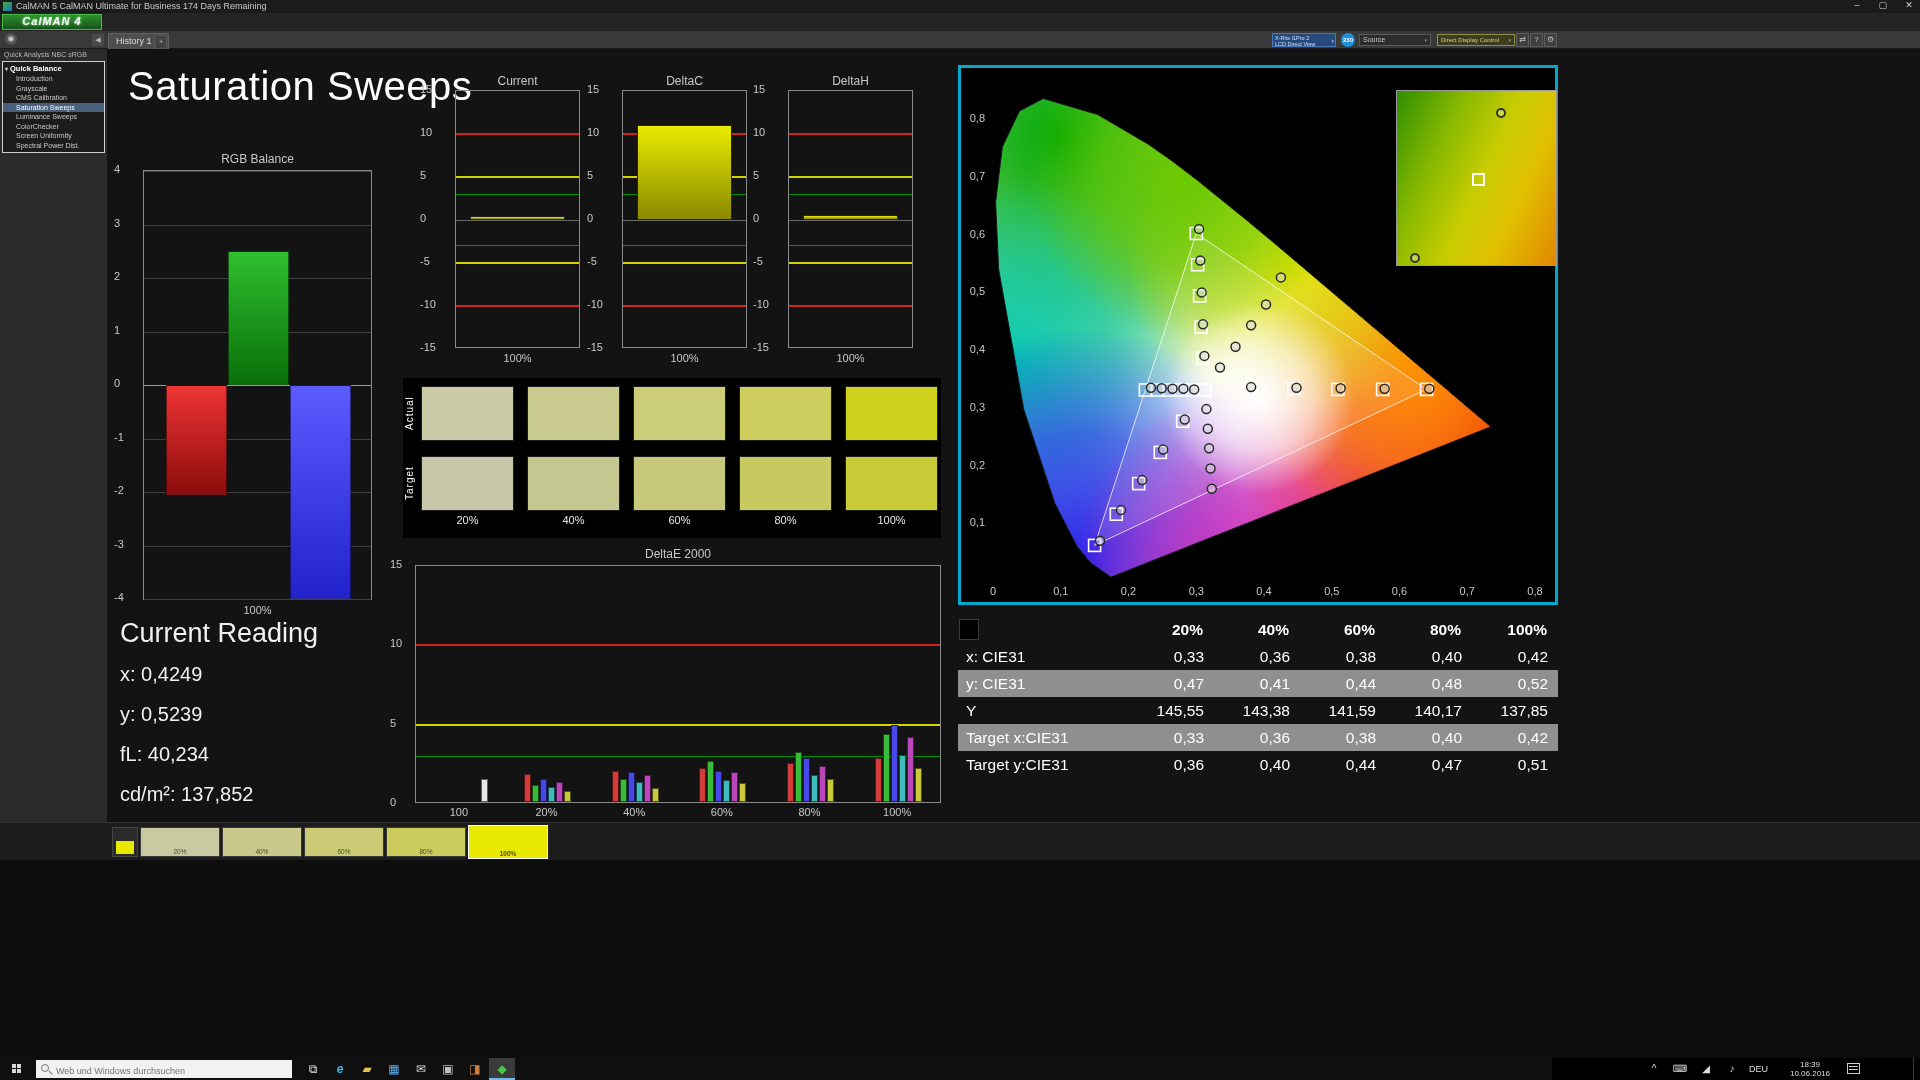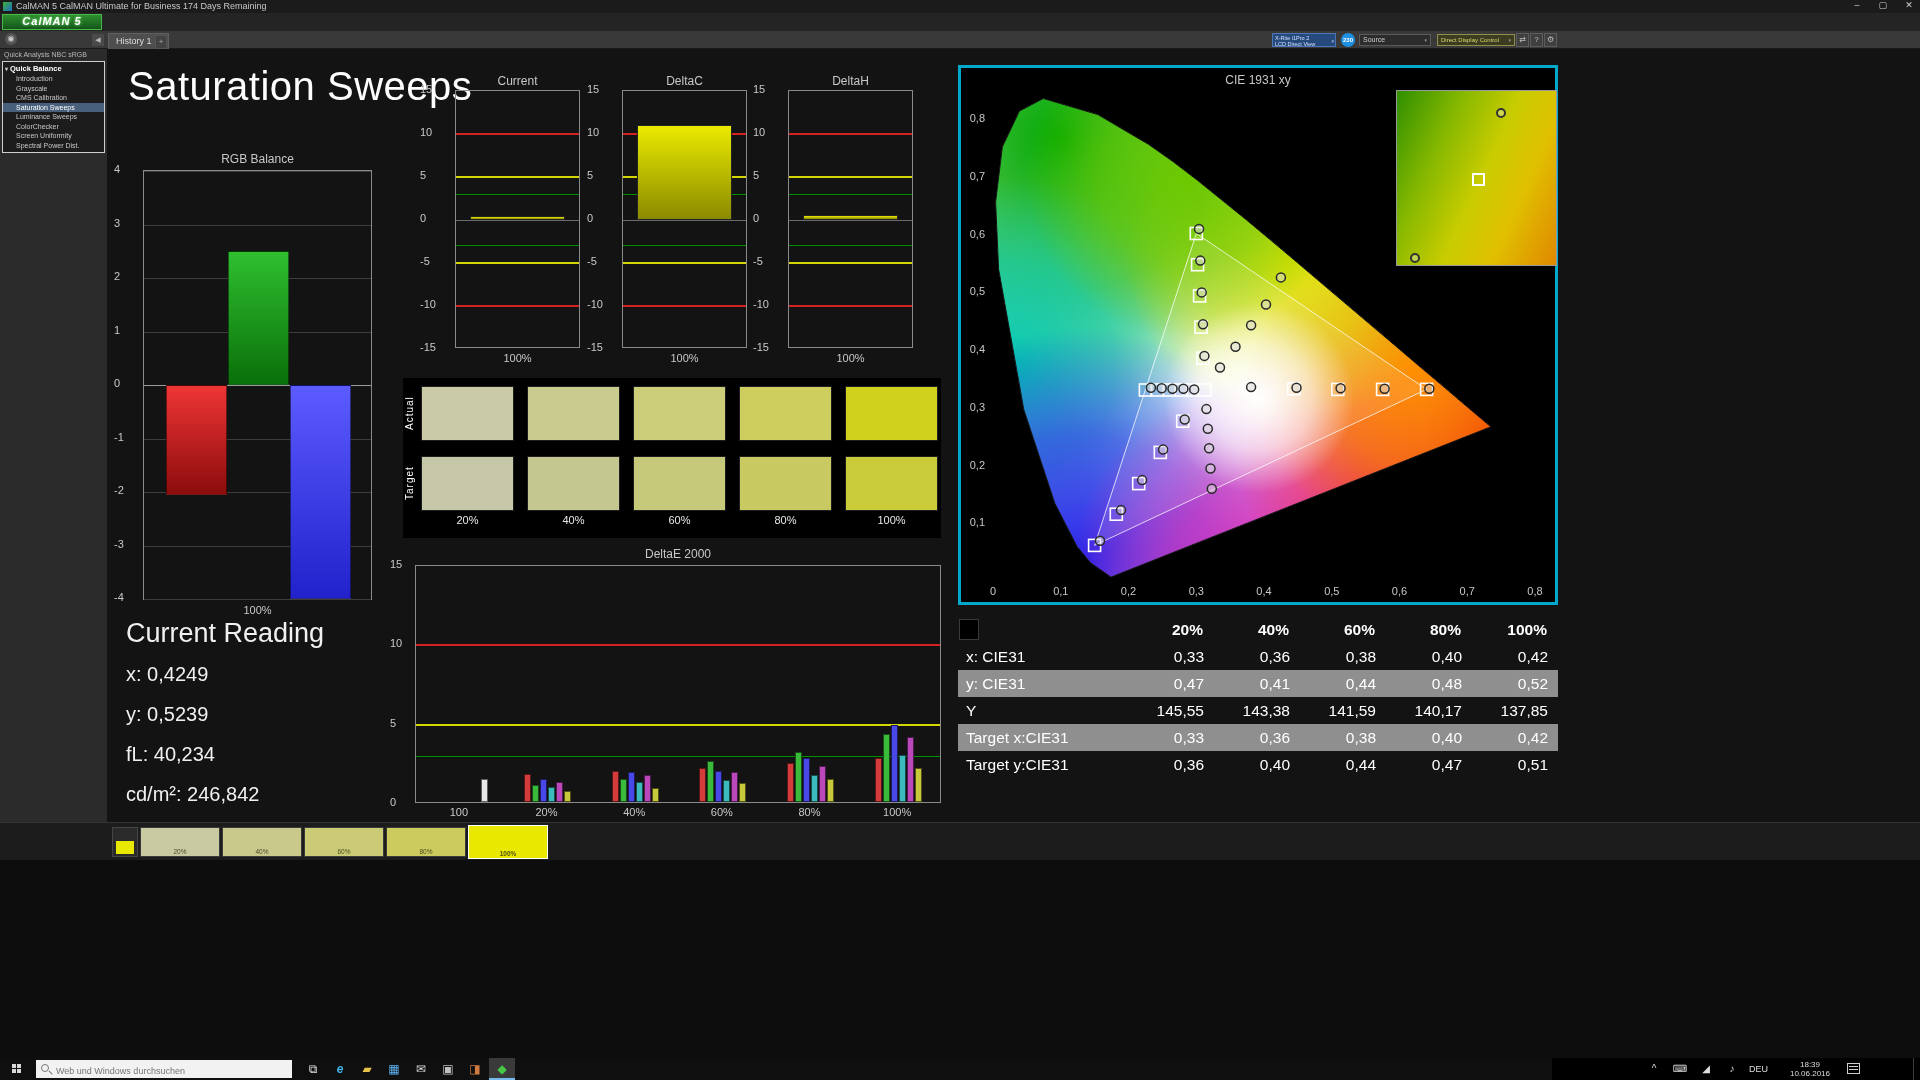--- a/index.html
+++ b/index.html
@@ -73,21 +73,21 @@
   #rtable{position:absolute;left:958px;top:616px;width:600px}
   .trow{display:flex;height:27px;align-items:center;color:#fff;font-size:15.5px}
   .trow.shaded{background:#8f8f8f}
   .hswatch{width:20px;height:21px;background:#000;border:1px solid #3a3a3a;margin-left:1px}
   .tlabel{width:170px;padding-left:8px}
   .thead .tlabel{width:148px}
   .tcell{width:86px;text-align:right;padding-right:10px}
   .thead .tcell{font-weight:bold}
 
   
-  .cur{position:absolute;left:126px;top:618px;color:#f0f0f0}
+  .cur{position:absolute;left:120px;top:618px;color:#f0f0f0}
   .cur-title{font-size:27px;margin-bottom:14px}
   .cur-line{font-size:20px;margin-bottom:17px}
 
   
   .bstrip{position:absolute;left:0;top:822px;width:1920px;height:38px;background:#1c1c1c;border-top:1px solid #333}
   .tile0{position:absolute;left:112px;top:4px;width:26px;height:30px;background:#2a2a2a;border:1px solid #454545}
   .tile0-sw{position:absolute;left:3px;top:13px;width:18px;height:13px}
   .tile{position:absolute;top:4px;width:80px;height:30px;border:1px solid #3a3a3a}
   .tile .tl{position:absolute;bottom:1px;left:0;width:100%;text-align:center;font-size:6.5px;color:rgba(40,40,15,.8)}
   .tile.sel{border:1px solid #fff;top:2px;height:34px}
@@ -118,21 +118,21 @@
   <div class="app-ico"></div>
   <span class="ttext">CalMAN 5 CalMAN Ultimate for Business 174 Days Remaining</span>
   <div class="win-controls">
     <span>–</span>
     <span>▢</span>
     <span>✕</span>
   </div>
 </div>
 
 <div class="menubar">
-  <div class="logo">CalMAN 5</div>
+  <div class="logo">CalMAN 4</div>
 </div>
 
 <div class="tabbar">
   <div class="wf-circle">◉</div>
   <div class="collapse-btn">◀</div>
   <div class="tab"><span>History 1</span><span class="tabx">✕</span></div>
   <div class="tab-stub">+</div>
 
   <div class="meter-btn">
     <div>X-Rite i1Pro 2</div>
@@ -459,21 +459,20 @@
       <text x="574.0" y="527" text-anchor="middle" fill="#c8c8c8" font-size="11" font-family="Liberation Sans, sans-serif">0,8</text>
       <text x="24" y="458.3" text-anchor="end" fill="#c8c8c8" font-size="11" font-family="Liberation Sans, sans-serif">0,1</text>
       <text x="24" y="400.5" text-anchor="end" fill="#c8c8c8" font-size="11" font-family="Liberation Sans, sans-serif">0,2</text>
       <text x="24" y="342.8" text-anchor="end" fill="#c8c8c8" font-size="11" font-family="Liberation Sans, sans-serif">0,3</text>
       <text x="24" y="285.0" text-anchor="end" fill="#c8c8c8" font-size="11" font-family="Liberation Sans, sans-serif">0,4</text>
       <text x="24" y="227.3" text-anchor="end" fill="#c8c8c8" font-size="11" font-family="Liberation Sans, sans-serif">0,5</text>
       <text x="24" y="169.5" text-anchor="end" fill="#c8c8c8" font-size="11" font-family="Liberation Sans, sans-serif">0,6</text>
       <text x="24" y="111.8" text-anchor="end" fill="#c8c8c8" font-size="11" font-family="Liberation Sans, sans-serif">0,7</text>
       <text x="24" y="54.0" text-anchor="end" fill="#c8c8c8" font-size="11" font-family="Liberation Sans, sans-serif">0,8</text>
     </svg>
-  <div class="cie-title">CIE 1931 xy</div>
   <div class="cie-inset" id="cie-inset">
       <div class="ins-circle" style="left: calc(62%); top: calc(10%);"></div>
       <div class="ins-square" style="left: calc(47%); top: calc(47%);"></div>
       <div class="ins-circle" style="left: calc(8%); top: calc(93%);"></div>
     </div>
 </div>
 
 <div id="rtable">
     <div class="trow thead">
       <div class="hswatch"></div>
@@ -524,21 +523,21 @@
       <div class="tcell">0,47</div>
       <div class="tcell">0,51</div>
     </div>
   </div>
 
 <div class="cur">
   <div class="cur-title">Current Reading</div>
   <div class="cur-line">x: 0,4249</div>
   <div class="cur-line">y: 0,5239</div>
   <div class="cur-line">fL: 40,234</div>
-  <div class="cur-line">cd/m²: 246,842</div>
+  <div class="cur-line">cd/m²: 137,852</div>
 </div>
 
 <div class="bstrip">
   <div class="tile0">
       <div class="tile0-sw" id="tile0sw" style="background: rgb(232, 232, 0);"></div>
     </div>
   <div id="tiles">
       <div class="tile" style="left: 140px; background: rgb(201, 201, 162);">
         <div class="tl">20%</div>
       </div>

